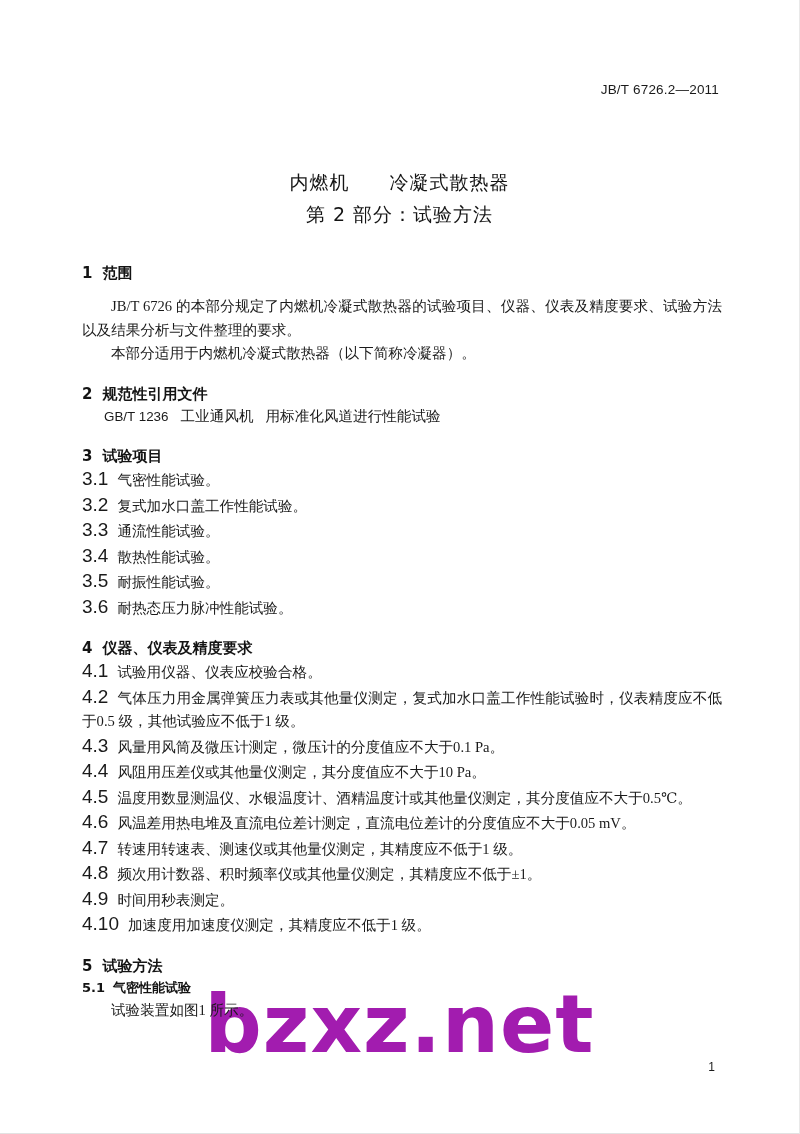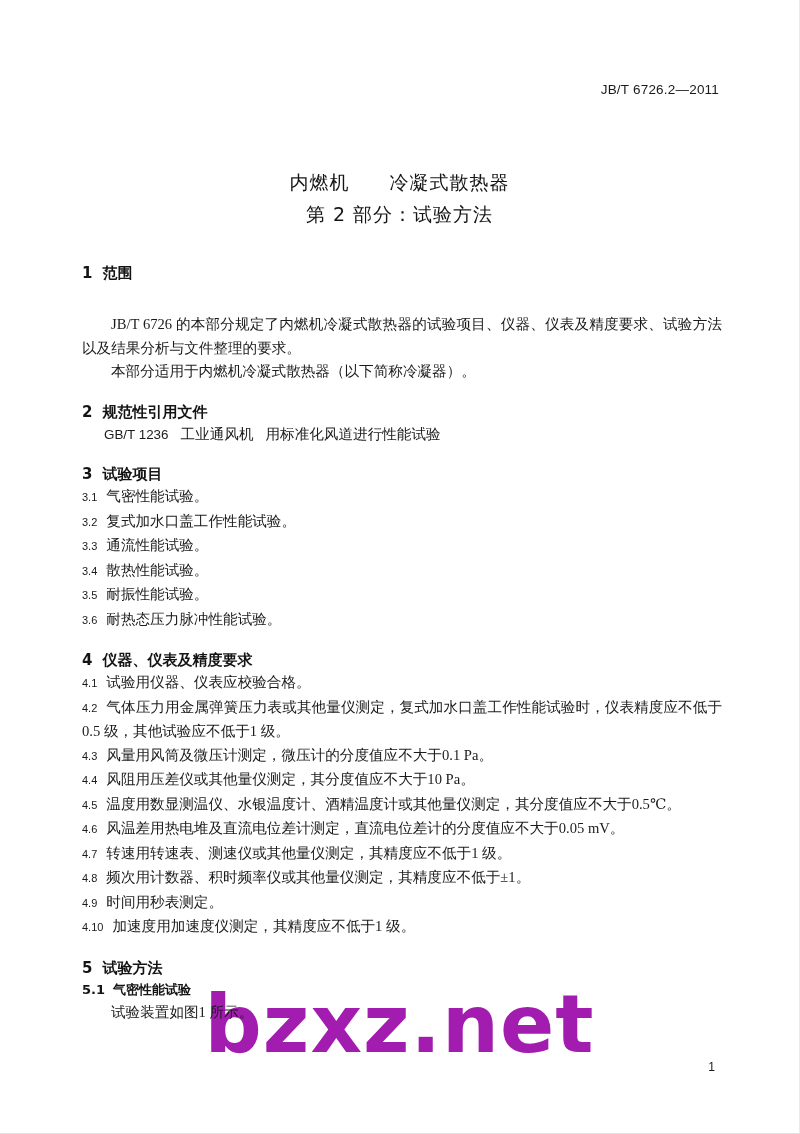--- a/index.html
+++ b/index.html
@@ -90,33 +90,33 @@
     font-size: 14.6px;
     line-height: 23.5px;
     margin: 0;
     text-align: justify;
     text-justify: inter-ideograph;
     color: #1a1a1a;
   }
   .para.indent {
     text-indent: 29px;
   }
-  .sp-before-para { margin-top: 29px; }
+  .sp-before-para { margin-top: 11px; }
   .sp-before-head { margin-top: 17px; }
   .item {
     font-size: 14.6px;
     line-height: 23.5px;
     margin: 0;
     text-align: justify;
     text-justify: inter-ideograph;
     color: #1a1a1a;
   }
   .item .inum {
     font-family: "Liberation Sans", "DejaVu Sans", sans-serif;
-    font-size: 11px;
+    font-size: 19px;
   }
   .item .igap {
     display: inline-block;
     width: 9px;
   }
   .lat {
     font-family: "Liberation Sans", "DejaVu Sans", sans-serif;
     font-size: 13.4px;
   }
   .ref-line {

